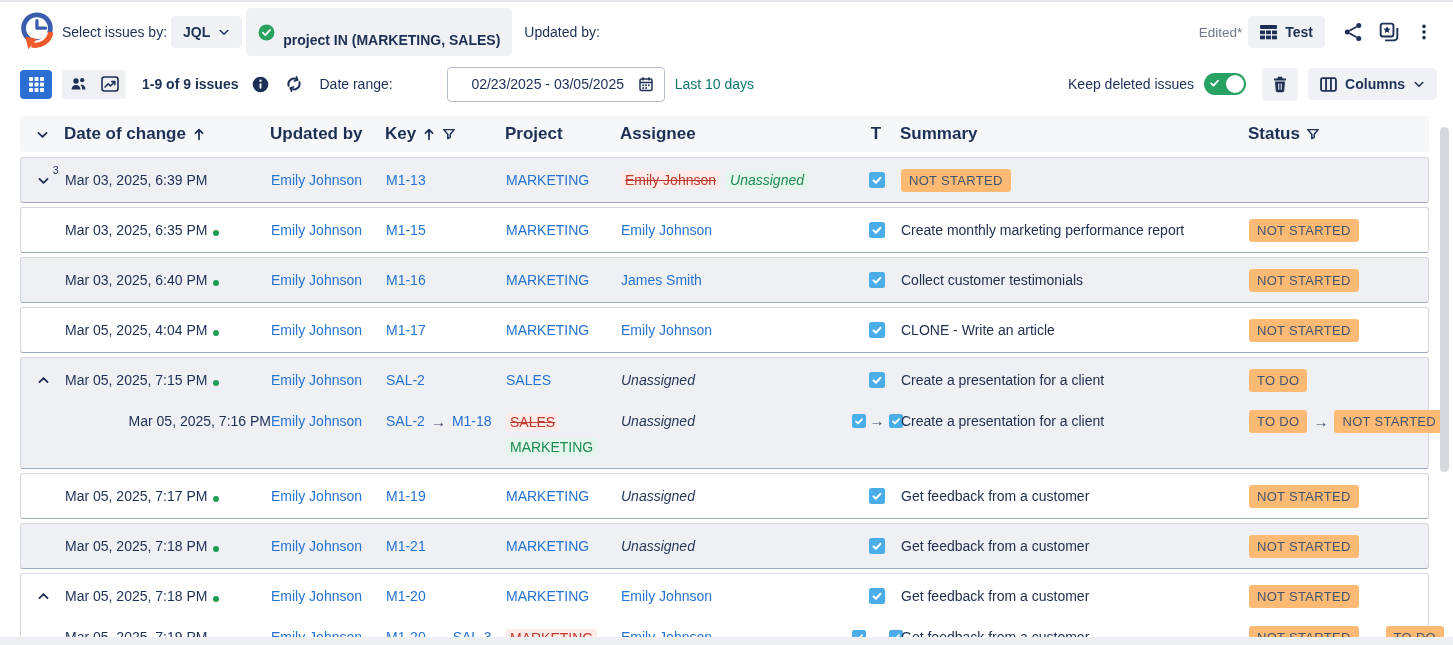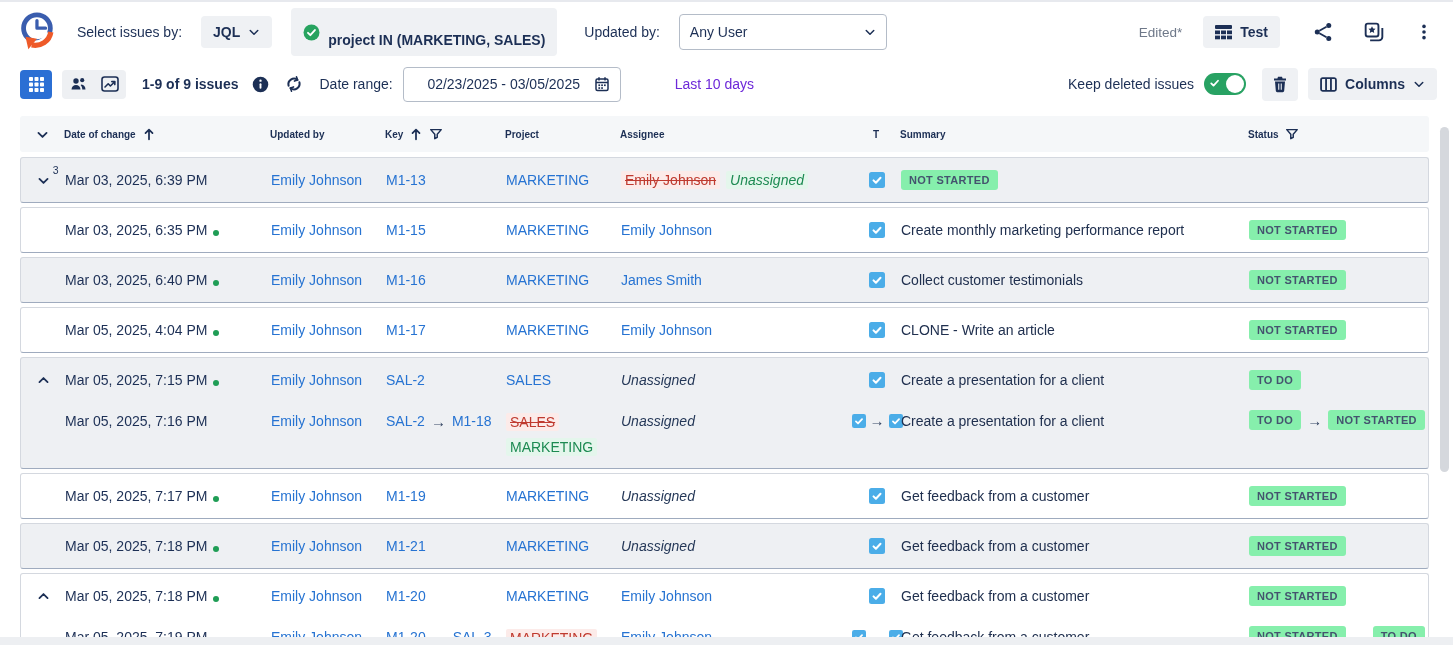--- a/index.html
+++ b/index.html
@@ -8,21 +8,21 @@
     font-family:"Liberation Sans", sans-serif;
     color:#1c2f55;
     background:#ffffff;
     border-top:2px solid #e7e9ee;
     font-size:14px;
   }
   a { text-decoration:none; color:#2673d2; cursor:pointer; }
   svg { display:block; }
 
   
-  .topbar { height:60px; display:flex; align-items:center; padding:0 14px 0 14px; gap:19px; }
+  .topbar { height:60px; display:flex; align-items:center; padding:0 14px 0 14px; gap:4px; }
   .logo { width:44px; height:48px; flex:0 0 auto; }
   .lbl { color:#1c2f55; white-space:nowrap; }
   .btn-gray {
     background:#eff1f4; border:none; border-radius:4px; padding:8px 12px;
     display:inline-flex; align-items:center; gap:8px; color:#1c2f55;
     font-size:14px; cursor:pointer; white-space:nowrap;
   }
   .semibold { font-weight:700; }
   .jql-chip { font-weight:700;margin-top:16px; }
   .select-box {
@@ -36,38 +36,38 @@
   
   .toolbar2 { height:44px; display:flex; align-items:center; padding:0 16px 0 20px; gap:10px; }
   .view-btn-active { width:32px; height:29px; border:none; border-radius:4px; background:#2b6fd4; color:#fff;
     display:inline-flex; align-items:center; justify-content:center; cursor:pointer; }
   .view-pill { display:inline-flex; background:#eef0f3; border-radius:4px; }
   .view-btn { width:32px; height:29px; border:none; background:transparent; color:#1c2f55;
     display:inline-flex; align-items:center; justify-content:center; cursor:pointer; border-radius:4px; }
   .count-txt { font-weight:700; margin-left:6px; white-space:nowrap; }
   .daterange-box {
     width:218px; height:35px; border:1px solid #b4bcc8; border-radius:4px; background:#fff;
-    display:inline-flex; align-items:center; justify-content:space-between; padding:0 10px; cursor:pointer;
+    display:inline-flex; align-items:center; justify-content:space-between; padding:0 10px; cursor:pointer;margin-left:44px;
   }
-  .hint { color:#6d28d9; white-space:nowrap;margin-left:44px; }
+  .hint { color:#0f766e; white-space:nowrap; }
   .toggle { width:42px; height:22px; border-radius:11px; background:#28a263; position:relative;
     display:inline-flex; align-items:center; cursor:pointer; flex:0 0 auto; }
   .toggle .knob { position:absolute; right:2px; top:2px; width:18px; height:18px; border-radius:50%; background:#fff; }
   .toggle .tick { position:absolute; left:5px; top:4px; }
 
   
   .table-wrap { padding:10px 24px 0 20px; position:relative; }
   .grid-line {
     display:grid;
     grid-template-columns:44px 206px 115px 120px 115px 232px 48px 348px 1fr;
     align-items:center;
   }
   .thead {
     background:#f5f7f9; border-radius:3px; height:36px; margin-bottom:5px;
-    font-weight:700; font-size:10px;
+    font-weight:700; font-size:17px;
   }
   .th { display:flex; align-items:center; gap:7px; }
   .card {
     border:1px solid #d4d8df; border-bottom-color:#9fabbe; border-radius:3px;
     margin-bottom:4px; background:#fff;
   }
   .card.gray { background:#eef0f3; }
   .card .grid-line { min-height:44px; }
   .card.group { padding-bottom:12px; }
   .cell { display:flex; align-items:center; gap:6px; min-width:0; }
@@ -76,21 +76,21 @@
   .expander { background:none; border:none; cursor:pointer; color:#1c2f55; padding:4px; position:relative; }
   .exp-count { position:absolute; top:-6px; right:-5px; font-size:10.5px; color:#1c2f55; }
   .dot { width:6px; height:6px; border-radius:50%; background:#1f9d55; display:inline-block;
     align-self:flex-start; margin-top:8px; }
   .unassigned { font-style:italic; color:#253858; }
   .chip-old { background:#fcebe9; color:#bf3a2f; text-decoration:line-through; padding:1px 4px; border-radius:2px; white-space:nowrap; }
   .chip-new { background:#e4f6ec; color:#1d8a52; padding:1px 4px; border-radius:2px; white-space:nowrap; }
   .chip-new.italic { font-style:italic; }
   .proj-stack { display:flex; flex-direction:column; align-items:flex-start; gap:7px; }
   .badge {
-    background:#86efac; color:#44536e; font-weight:700; font-size:11px; letter-spacing:.3px;
+    background:#fdba74; color:#44536e; font-weight:400; font-size:13px; letter-spacing:.3px;
     padding:4px 8px; border-radius:3px; white-space:nowrap;
   }
   .chg-arrow { color:#344563; font-size:15px; line-height:1; }
   .sum { color:#20304f; }
   .sort-arrow { color:#1c2f55; }
 
   
   .v-scroll { position:absolute; right:4px; top:127px; width:9px; height:345px; border-radius:5px; background:#d5d8dd; }
   .h-strip { position:absolute; left:0; bottom:0; width:1453px; height:8px; background:#edeff2; }
 </style>
@@ -119,28 +119,20 @@
   <button class="btn-gray">
     <span>
       <svg width="17" height="17" viewBox="0 0 16 16">
           <circle cx="8" cy="8" r="7.5" fill="#27a35f"></circle>
           <path d="M4.7 8.3l2.2 2.2 4.3-4.8" stroke="#fff" stroke-width="1.8" fill="none" stroke-linecap="round" stroke-linejoin="round"></path>
         </svg>
     </span>
     <span class="jql-chip">project IN (MARKETING, SALES)</span>
   </button>
   <span class="lbl" style="margin-left:8px;">Updated by:</span>
-  <div class="select-box">
-    <span>Any User</span>
-    <span>
-      <svg width="12" height="12" viewBox="0 0 16 16">
-          <path d="M3 6l5 5 5-5" fill="none" stroke="currentColor" stroke-width="2" stroke-linecap="round" stroke-linejoin="round"></path>
-        </svg>
-    </span>
-  </div>
   <span class="spacer"></span>
   <span class="edited">Edited*</span>
   <button class="btn-gray">
     <span>
       <svg width="17" height="15" viewBox="0 0 17 15" fill="#1c2f55">
           <rect x="0" y="0" width="17" height="4" rx="1"></rect>
           <rect x="0" y="5.5" width="5" height="3.7"></rect>
           <rect x="6" y="5.5" width="5" height="3.7"></rect>
           <rect x="12" y="5.5" width="5" height="3.7"></rect>
           <rect x="0" y="10.6" width="5" height="3.7"></rect>
@@ -527,21 +519,21 @@
         </div>
       <div class="cell">
           <span class="sum">Create a presentation for a client</span>
         </div>
       <div class="cell">
           <span class="badge">TO DO</span>
         </div>
     </div>
     <div class="grid-line" style="align-items:start;">
       <div class="cell c-exp"></div>
-      <div class="cell" style="padding-top:11px;">
+      <div class="cell" style="padding-top:11px;justify-content:flex-end;">
           <span>Mar 05, 2025, 7:16 PM</span>
         </div>
       <div class="cell" style="padding-top:11px;">
           <a>Emily Johnson</a>
         </div>
       <div class="cell" style="padding-top:11px;">
         <a>SAL-2</a>
         <span class="chg-arrow">→</span>
         <a>M1-18</a>
       </div>

